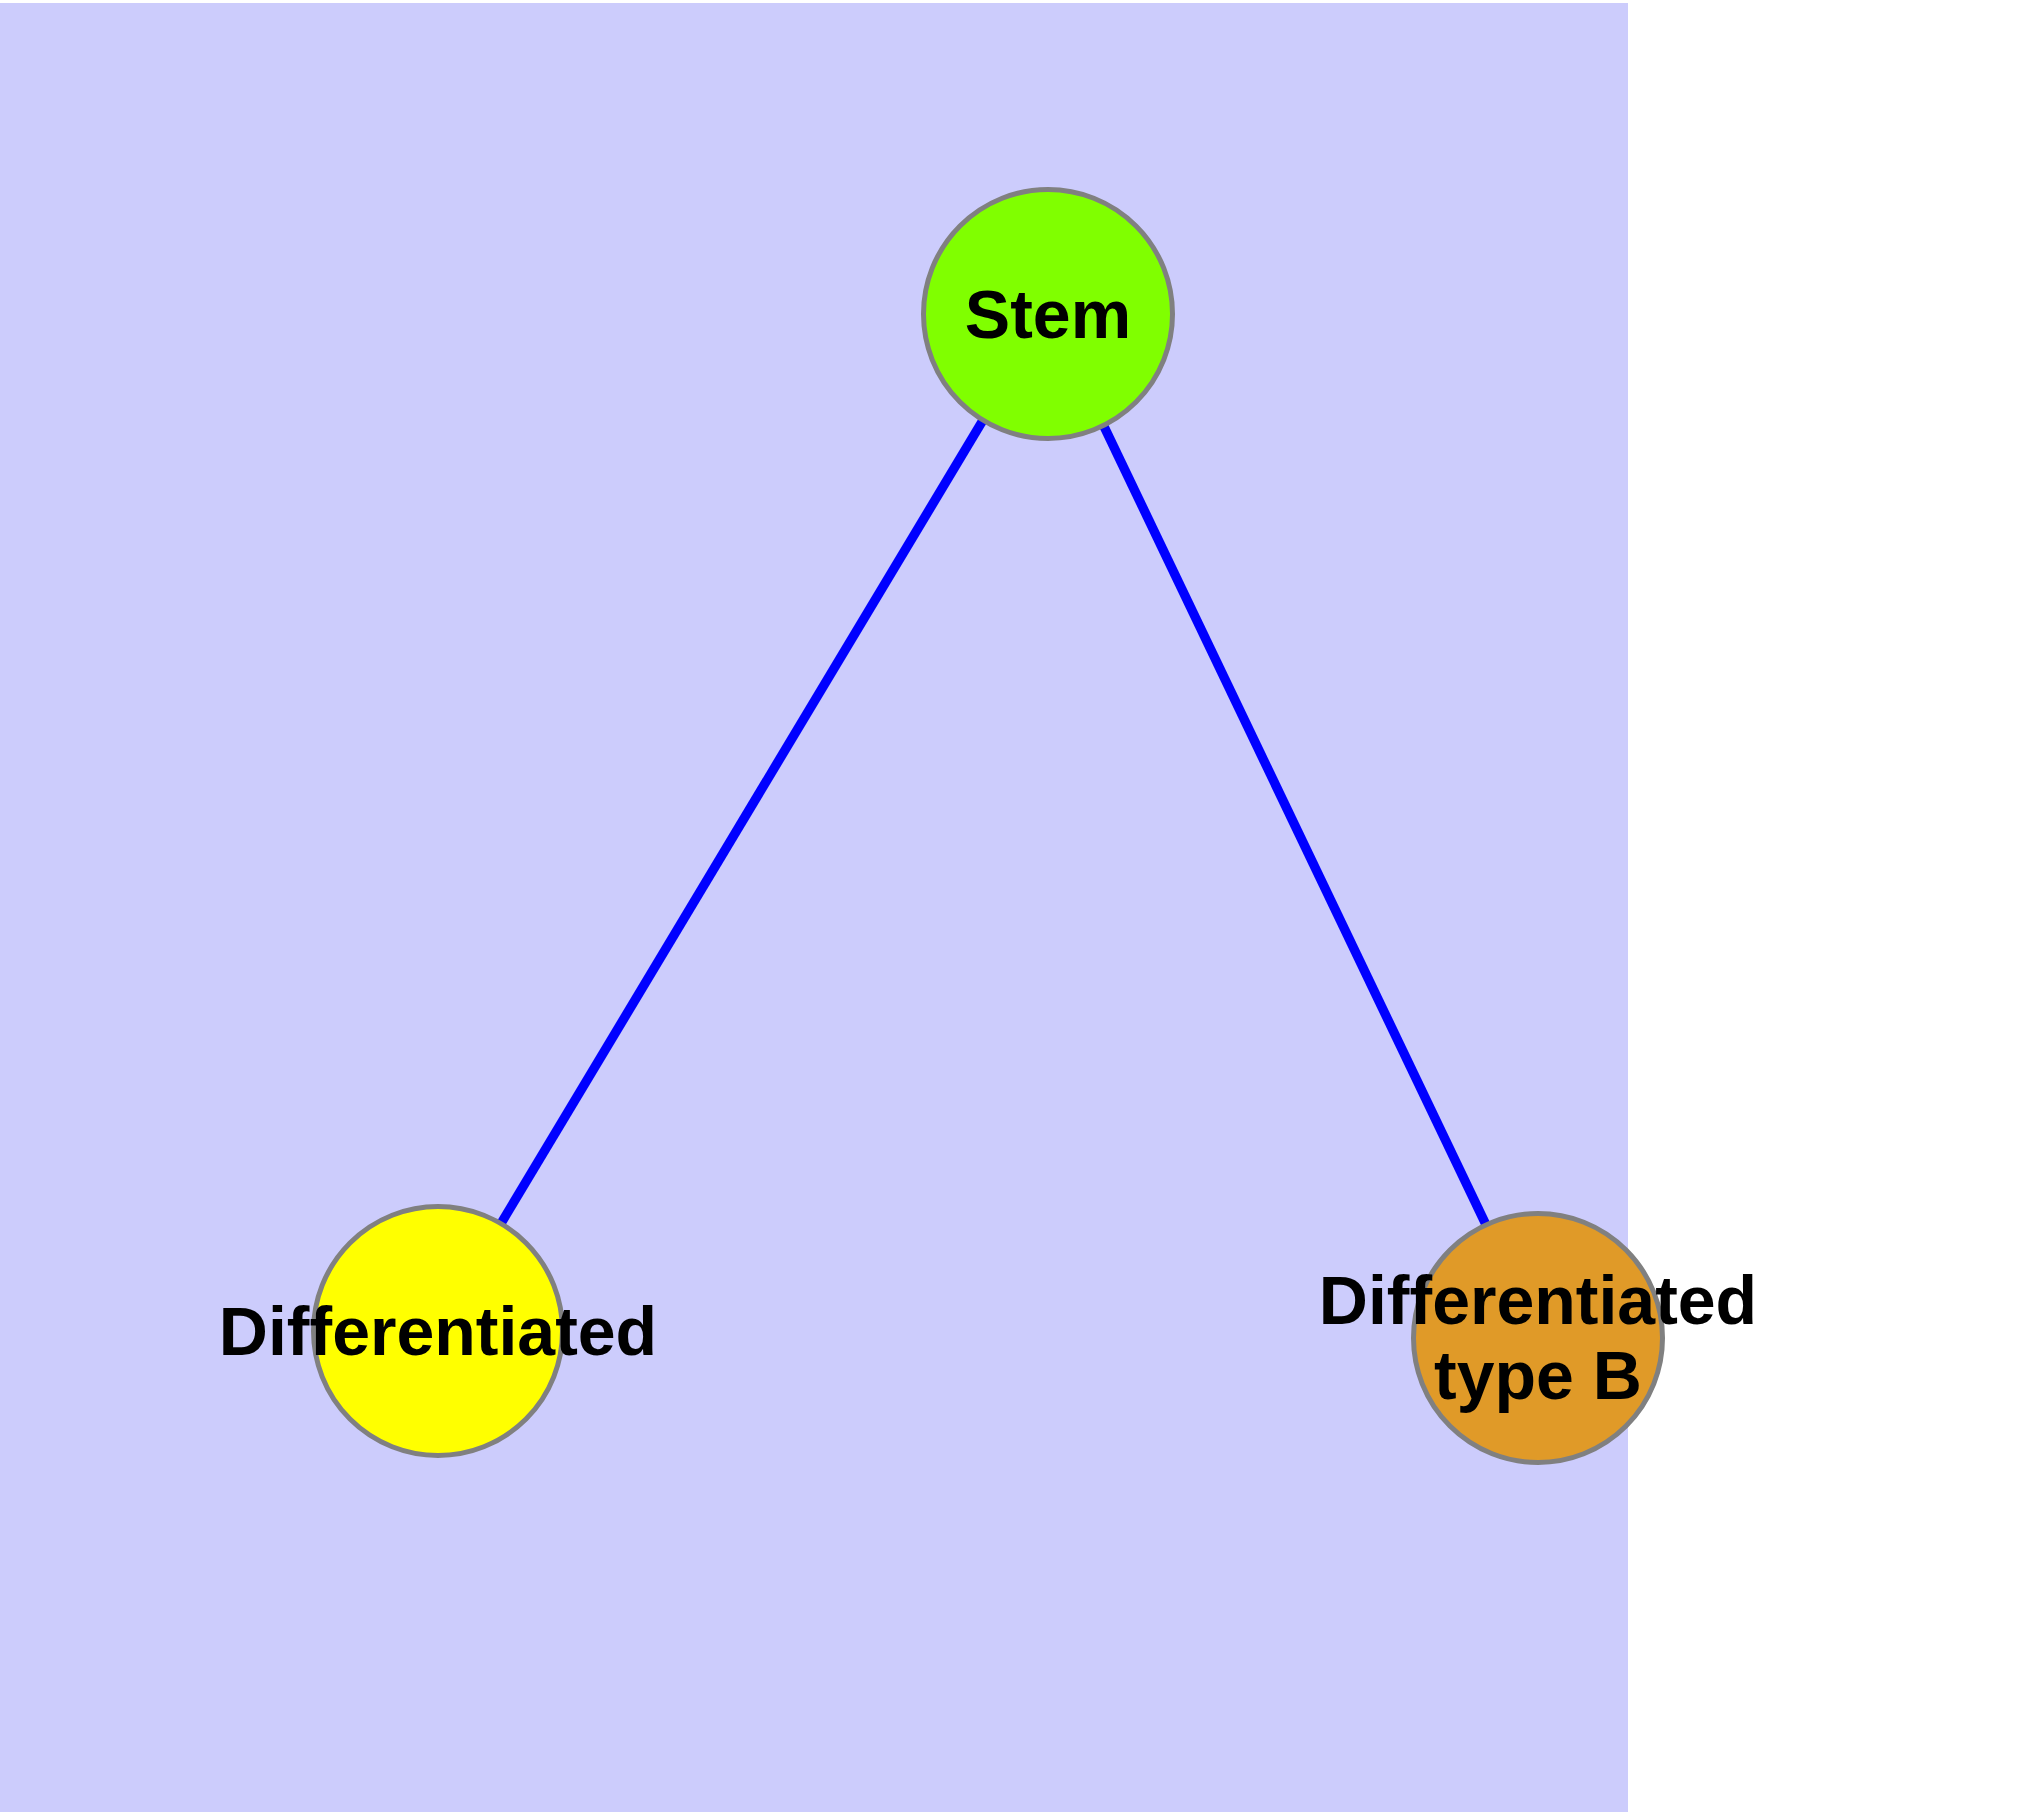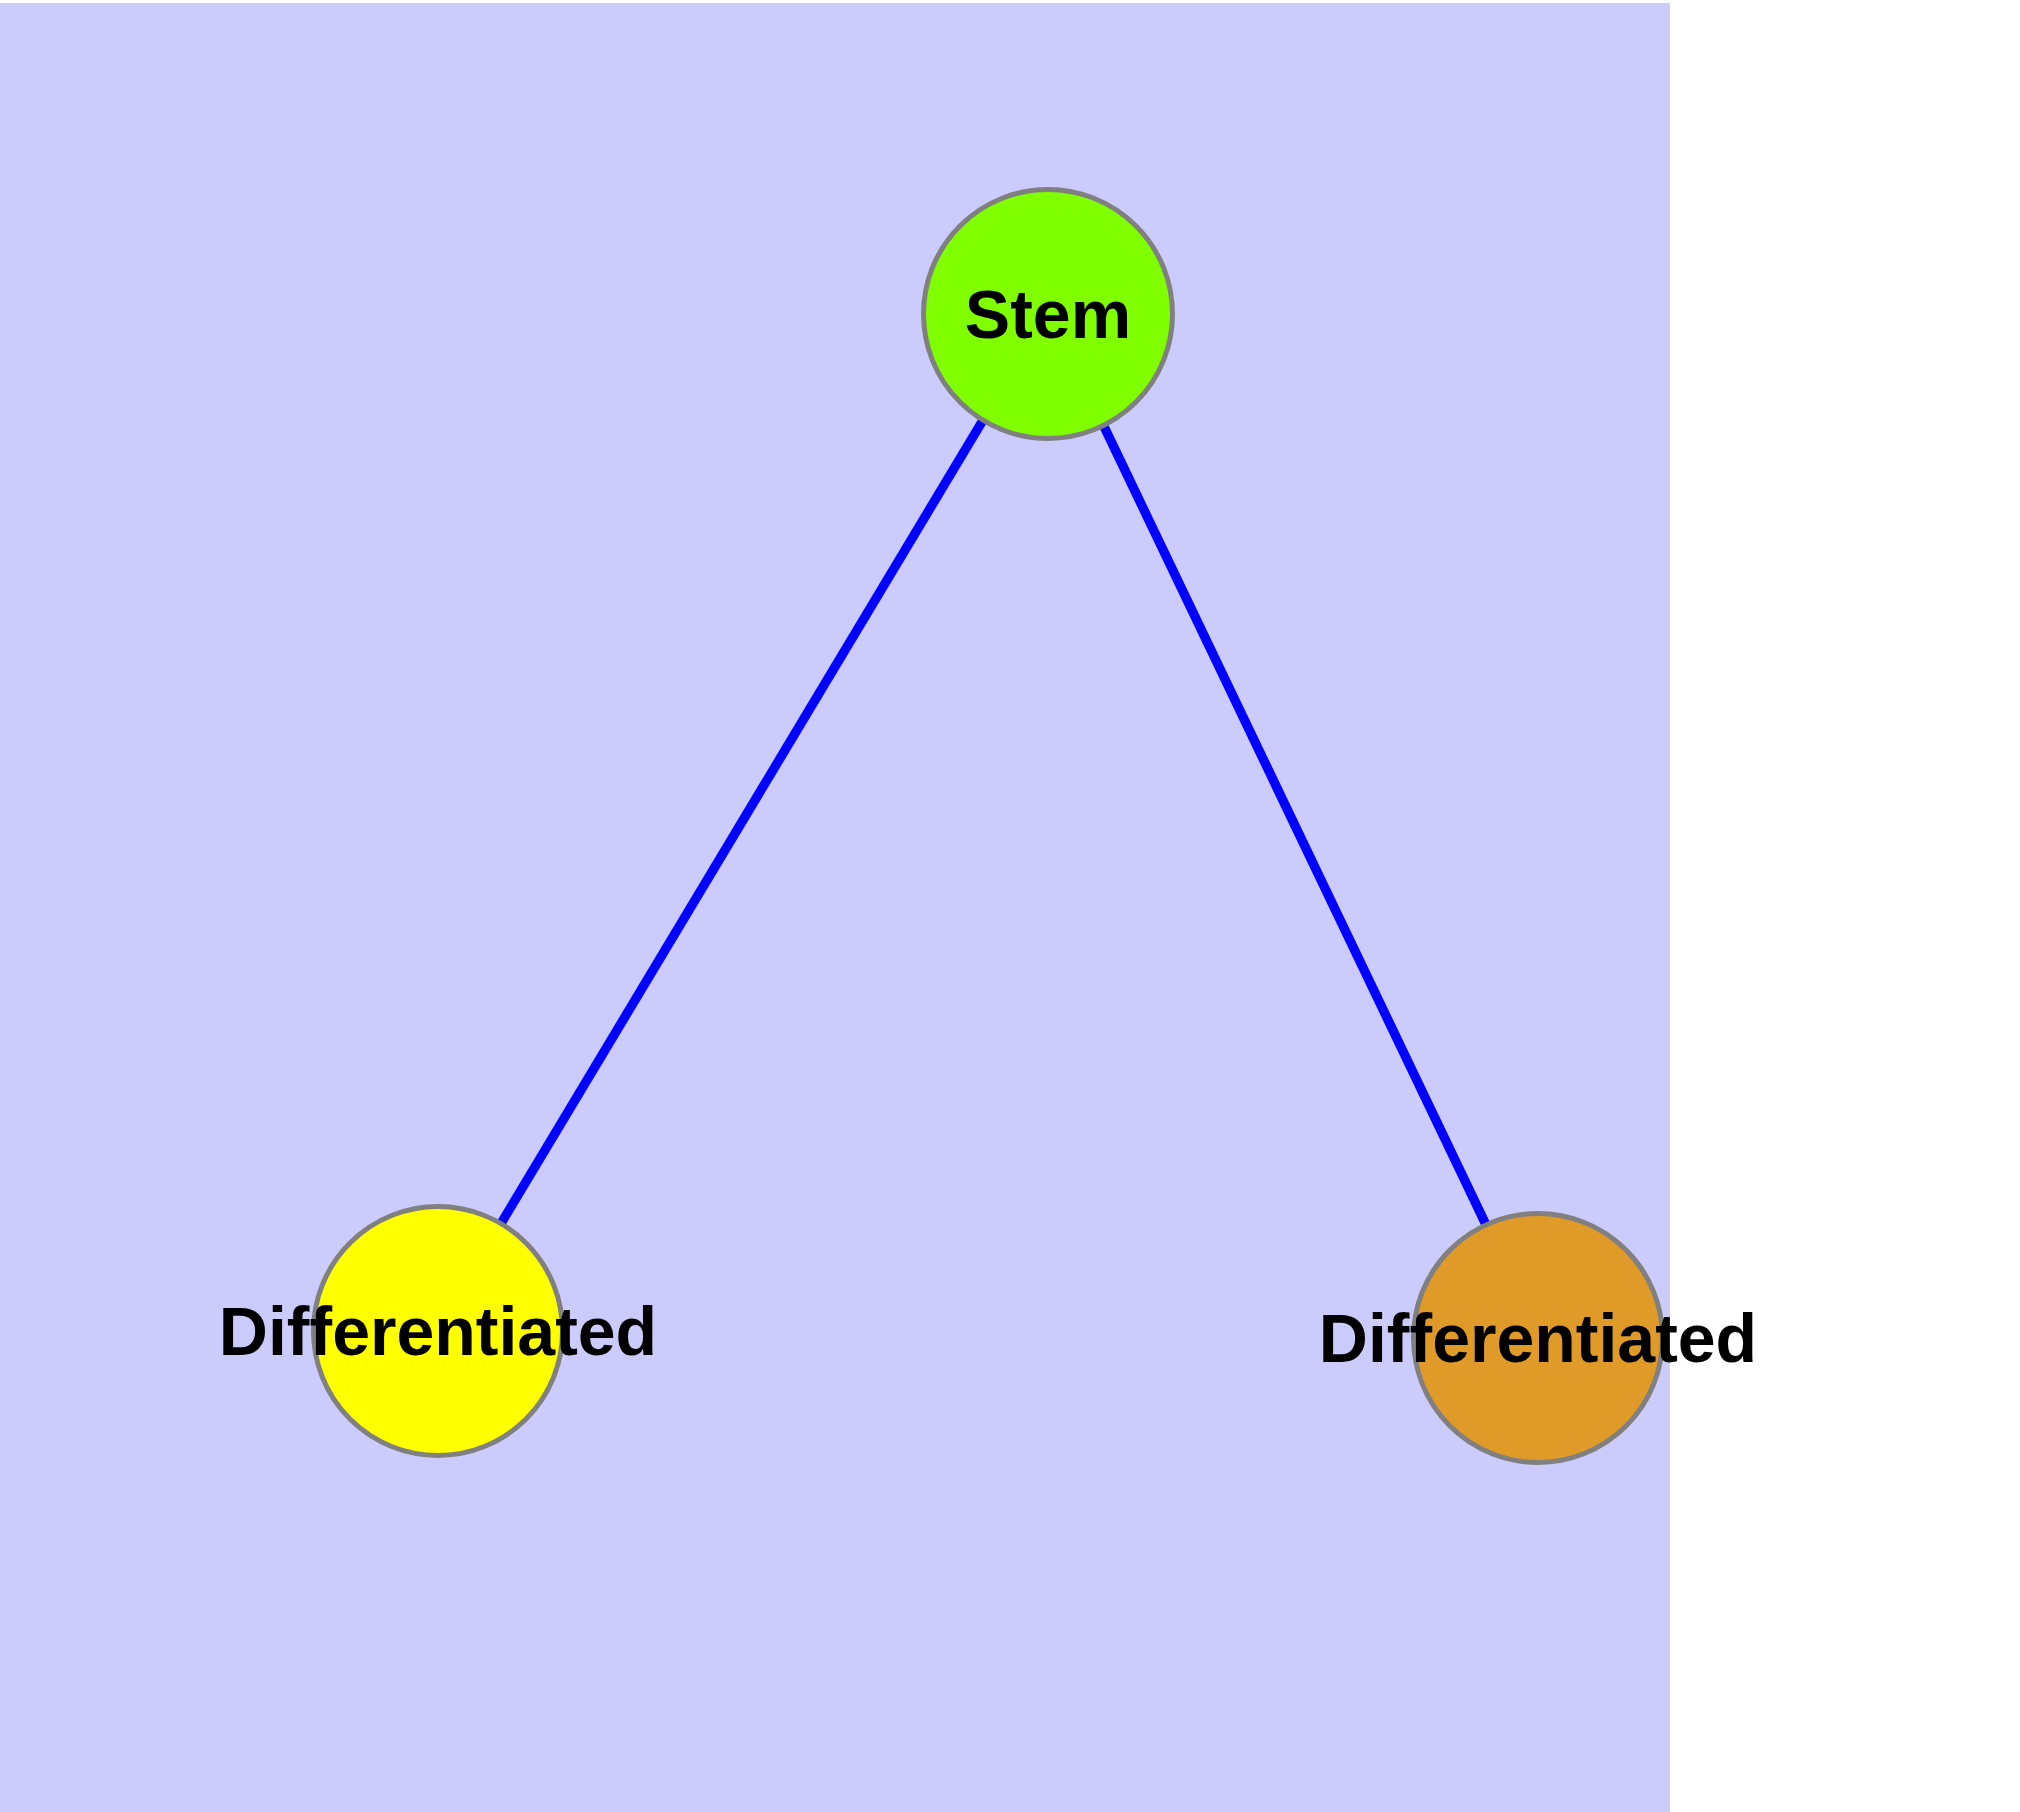--- a/index.html
+++ b/index.html
@@ -14,21 +14,20 @@
     overflow: hidden;
     background: #ffffff;
   }
   #plot-area {
     position: absolute;
     left: 0;
     top: 3.4px;
     width: 1628px;
     height: 1809px;
     background: #ccccfc;
-    padding-left: 42px;
   }
   #edge-layer {
     position: absolute;
     left: 0;
     top: 0;
     width: 2021px;
     height: 1809px;
     z-index: 1;
   }
   .node {
@@ -97,17 +96,17 @@
     </svg>
 
     <div class="node" id="node-stem"></div>
     <div class="node" id="node-diff-a"></div>
     <div class="node" id="node-diff-b"></div>
 
     <div class="node-label" id="label-stem"><span>Stem</span></div>
 
     <div class="node-label" id="label-diff-a"><span>Differentiated</span><br></div>
 
-    <div class="node-label" id="label-diff-b"><span>Differentiated</span><br></div>
+    <div class="node-label" id="label-diff-b"><span>Differentiated</span><br><span>type B</span></div>
 
   </div>
 </div>
 
 
 </body></html>

